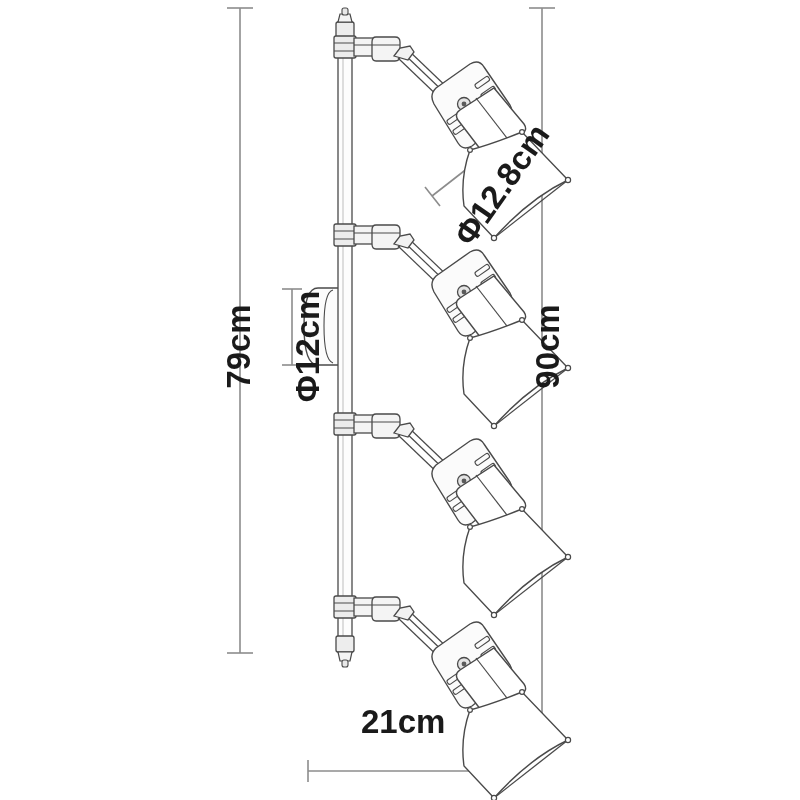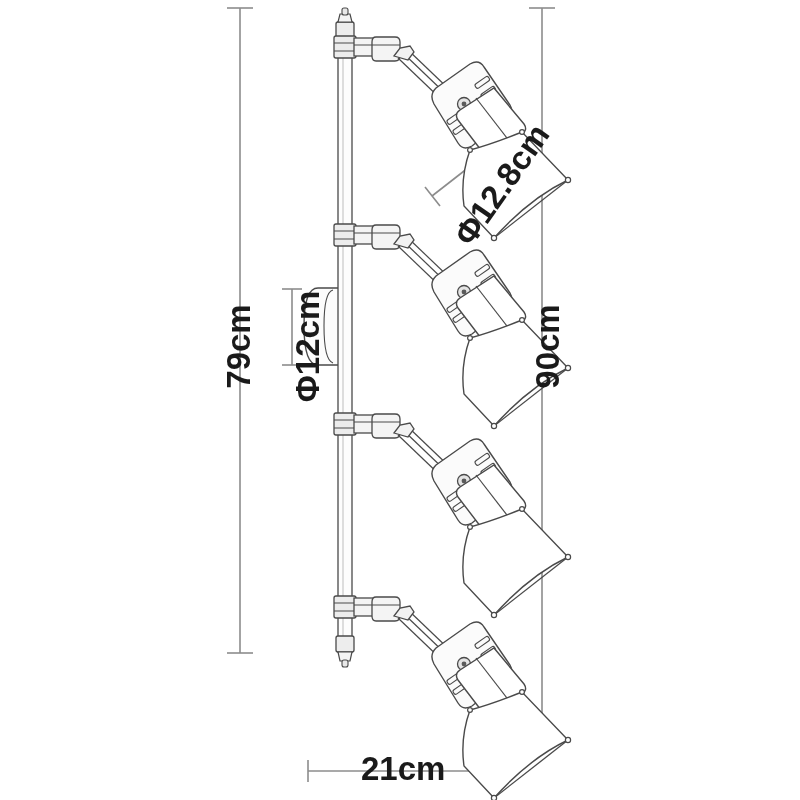--- a/index.html
+++ b/index.html
@@ -57,21 +57,21 @@
   }
   #label-128 {
     left: 432px;
     top: 168px;
     font-size: 33px;
     transform: rotate(-55deg);
     transform-origin: 50% 50%;
   }
   #label-21 {
     left: 361px;
-    top: 752px;
+    top: 705px;
     font-size: 33px;
   }
 </style>
 </head>
 <body>
 
 <div id="stage">
 
   <svg id="drawing" viewBox="0 0 800 800" xmlns="http://www.w3.org/2000/svg">
 

